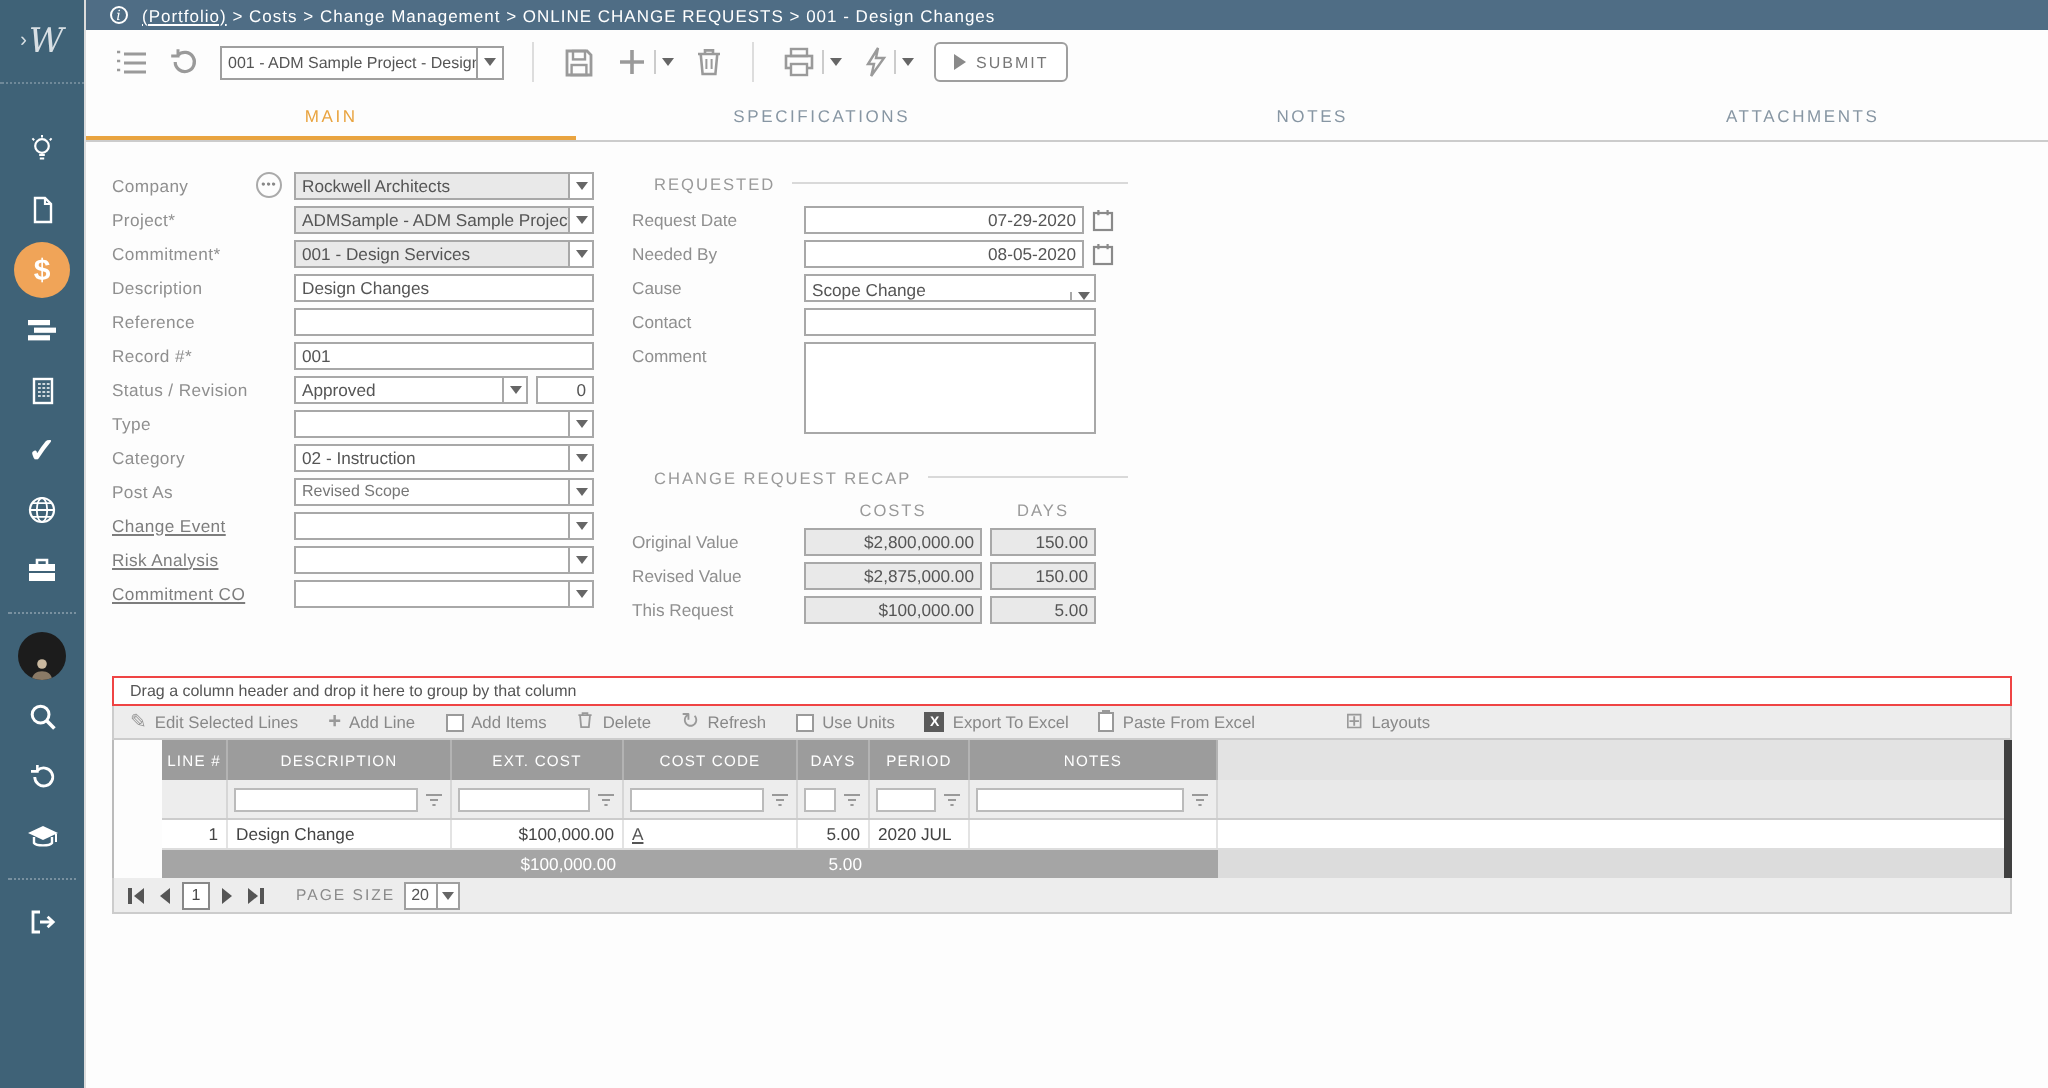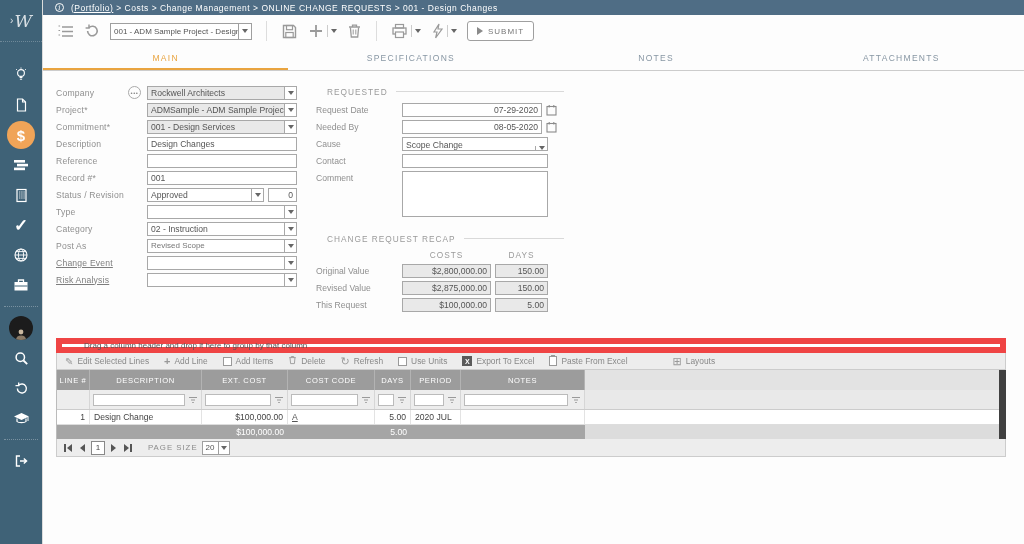--- a/index.html
+++ b/index.html
@@ -83,34 +83,34 @@
 
   .recap-head { display:flex; height:14px; align-items:center; margin-top:2px; }
   .rc-costs { width:89px; text-align:center; font-size:8.3px; color:#9a9a9a; letter-spacing:1px; }
   .rc-days { width:53px; text-align:center; font-size:8.3px; color:#9a9a9a; letter-spacing:1px; margin-left:4px; }
   .recap-row { display:flex; align-items:center; height:17px; }
   .rc-fld { width:89px; justify-content:flex-end; }
   .rc-fld2 { width:53px; justify-content:flex-end; margin-left:4px; }
 
   
   .grid { position:absolute; left:13px; top:267px; width:950px; font-size:8.6px; }
-  .gpanel { height:15px; border:6px solid #ef4444; background:#fff; display:flex; align-items:center; padding-left:22px; font-size:8px; color:#555; }
+  .gpanel { height:15px; border:1px solid #ef4444; background:#fff; display:flex; align-items:center; padding-left:8px; font-size:8px; color:#555; }
   .gtoolbar { height:17px; background:#ededed; border:1px solid #ccc; border-top:none; display:flex; align-items:center; gap:15px; padding-left:8px; color:#888; font-size:8.4px; }
   .gbtn { display:flex; align-items:center; gap:4px; cursor:pointer; white-space:nowrap; }
   .gbtn .pencil { font-size:10px; color:#999; }
   .gbtn .plus { font-size:11px; color:#999; font-weight:bold; line-height:9px; }
   .gbtn .sq { width:9px; height:9px; border:1px solid #9a9a9a; background:#fff; }
   .gbtn .refresh { font-size:11px; color:#999; line-height:9px; }
   .gbtn .xl { width:10px; height:10px; background:#5a5a5a; color:#fff; font-size:7px; font-weight:bold; display:flex; align-items:center; justify-content:center; }
   .gbtn .clip { width:8px; height:10px; border:1px solid #999; position:relative; background:#fff; }
   .gbtn .clip::before { content:""; position:absolute; left:1px; top:-2px; width:4px; height:2px; background:#999; }
   .gbtn .layouts { font-size:11px; color:#999; line-height:9px; }
   .gbtn.layouts-btn { margin-left:30px; }
 
-  .gtable { border-left:1px solid #bbb; border-right:7px solid #404040; }
+  .gtable { border-left:1px solid #bbb; border-right:4px solid #404040;padding-left:24px; }
   .ghead { display:flex; height:20px; }
   .gh { background:#9c9c9c; color:#fff; font-size:7.6px; letter-spacing:.6px; display:flex; align-items:center; justify-content:center; border-right:1px solid #b3b3b3; cursor:pointer; }
   .gh.filler { background:#e3e3e3; border-right:none; flex:1; cursor:default; }
   .gfilter { display:flex; height:20px; background:#ededed; border-bottom:1px solid #ccc; }
   .gf { display:flex; align-items:center; justify-content:flex-start; gap:3px; padding:0 3px; border-right:1px solid #d6d6d6; }
   .gf input { height:12px; border:1px solid #bbb; flex:1; min-width:0; outline:none; font-size:8px; }
   .gf.filler { flex:1; border-right:none; background:#e9e9e9; }
   .grow { display:flex; height:15px; background:#fff; border-bottom:1px solid #ddd; align-items:center; color:#444; }
   .gc { padding:0 4px; border-right:1px solid #e3e3e3; height:100%; display:flex; align-items:center; overflow:hidden; white-space:nowrap; }
   .gc.filler { flex:1; border-right:none; }
@@ -427,20 +427,29 @@
           <span class="flabel link">Change Event</span>
           <div class="dd">
             <span class="dval"></span>
             <span class="dbtn">
                 <span class="caret"></span>
               </span>
           </div>
         </div>
         <div class="frow">
           <span class="flabel link">Risk Analysis</span>
+          <div class="dd">
+            <span class="dval"></span>
+            <span class="dbtn">
+                <span class="caret"></span>
+              </span>
+          </div>
+        </div>
+        <div class="frow">
+          <span class="flabel link">Commitment CO</span>
           <div class="dd">
             <span class="dval"></span>
             <span class="dbtn">
                 <span class="caret"></span>
               </span>
           </div>
         </div>
       </div>
 
       <div class="rcol">

